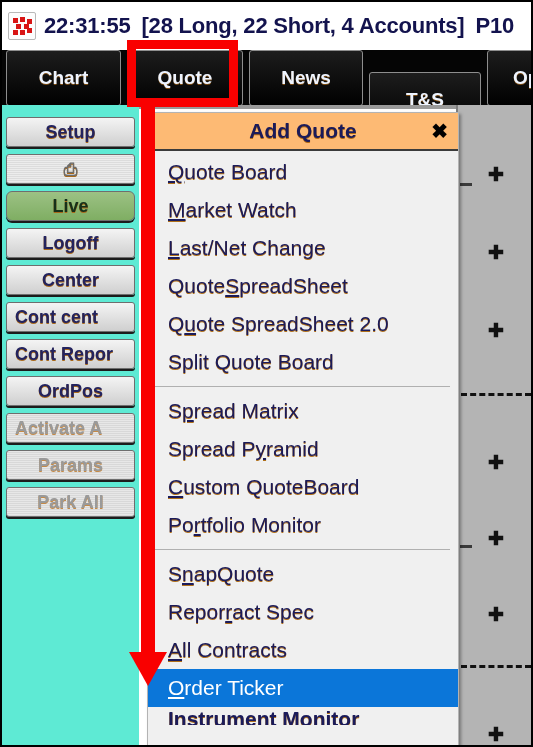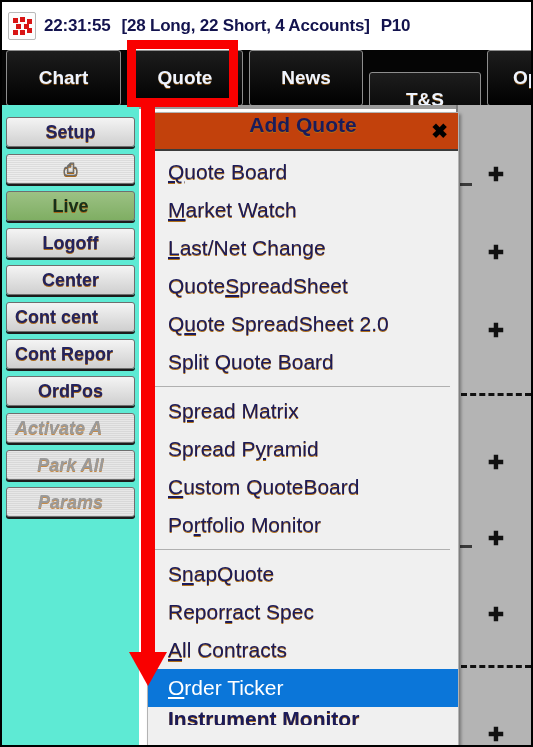--- a/index.html
+++ b/index.html
@@ -52,21 +52,21 @@
   }
   .app-logo i.d1 { left: 4px;  top: 5px; }
   .app-logo i.d2 { left: 11px; top: 4px; }
   .app-logo i.d3 { left: 18px; top: 6px; }
   .app-logo i.d4 { left: 7px;  top: 11px;}
   .app-logo i.d5 { left: 15px; top: 11px;}
   .app-logo i.d6 { left: 4px;  top: 17px;}
   .app-logo i.d7 { left: 11px; top: 17px;}
   .app-logo i.d8 { left: 18px; top: 15px;}
   .title-text {
-    font-size: 17px;
+    font-size: 22px;
     font-weight: bold;
     color: #13134e;
     letter-spacing: -0.2px;
   }
   .title-text .seg { margin-right: 11px; }
 
   
   .toolbar {
     position: absolute;
     left: 0; top: 48px;
@@ -134,28 +134,28 @@
     color: #23235e;
     box-sizing: border-box;
     white-space: nowrap;
     overflow: hidden;
     box-shadow: 0 2px 0 #1c1c1c;
     text-shadow: 0 1px 0 #a9691a;
   }
   .sb-btn.live {
     background: linear-gradient(#9cc184, #7fae63);
     color: #16301a;
+    border-radius: 6px;
   }
   .sb-btn.disabled {
     color: #9a9a9a;
     background:
       repeating-linear-gradient(0deg, #d8d8d8 0 1px, #e7e7e7 1px 2px),
       #e0e0e0;
     text-shadow: 0 1px 0 #c58a47;
-    font-style: italic;
   }
   .sb-btn.printer {
     background:
       repeating-linear-gradient(0deg, #dcdcdc 0 1px, #ececec 1px 2px),
       #e4e4e4;
   }
   .printer-glyph {
     font-size: 17px;
     color: #6d6d6d;
     line-height: 1;
@@ -220,24 +220,24 @@
     background: #f0f0f0;
     border: 1px solid #b3b3b3;
     box-shadow: 2px 2px 3px rgba(0,0,0,0.35);
     box-sizing: border-box;
     overflow: hidden;
     z-index: 40;
   }
   .menu-header {
     position: relative;
     height: 36px;
-    background: #c2410c;
+    background: #fdba74;
     border-bottom: 2px solid #3b3b3b;
     display: flex;
-    align-items: flex-start;
+    align-items: center;
     justify-content: center;
   }
   .menu-title {
     font-size: 21px;
     font-weight: bold;
     color: #1b1b5a;
     text-shadow: 0 1px 0 #b06a14;
   }
   .menu-close {
     position: absolute;
@@ -353,22 +353,22 @@
       <div class="sb-btn printer">
         <span class="printer-glyph">⎙</span>
       </div>
       <div class="sb-btn live">Live</div>
       <div class="sb-btn">Logoff</div>
       <div class="sb-btn">Center</div>
       <div class="sb-btn pad-l">Cont cent</div>
       <div class="sb-btn pad-l">Cont Repor</div>
       <div class="sb-btn">OrdPos</div>
       <div class="sb-btn disabled pad-l">Activate A</div>
+      <div class="sb-btn disabled">Params</div>
       <div class="sb-btn disabled">Park All</div>
-      <div class="sb-btn disabled">Params</div>
     </div>
 
     <div class="content-panel">
       <div class="panel-topedge"></div>
       <div class="grid-area">
         <span class="plus-mark" style="top:60px">✚</span>
         <span class="plus-mark" style="top:138px">✚</span>
         <span class="plus-mark" style="top:216px">✚</span>
         <div class="dash-rule" style="top:288px"></div>
         <span class="plus-mark" style="top:348px">✚</span>

